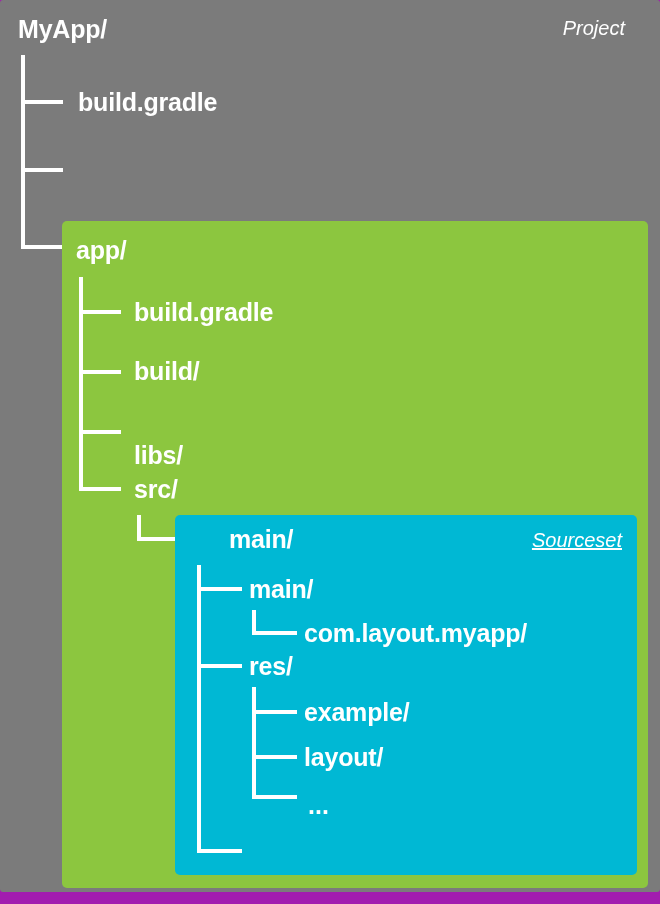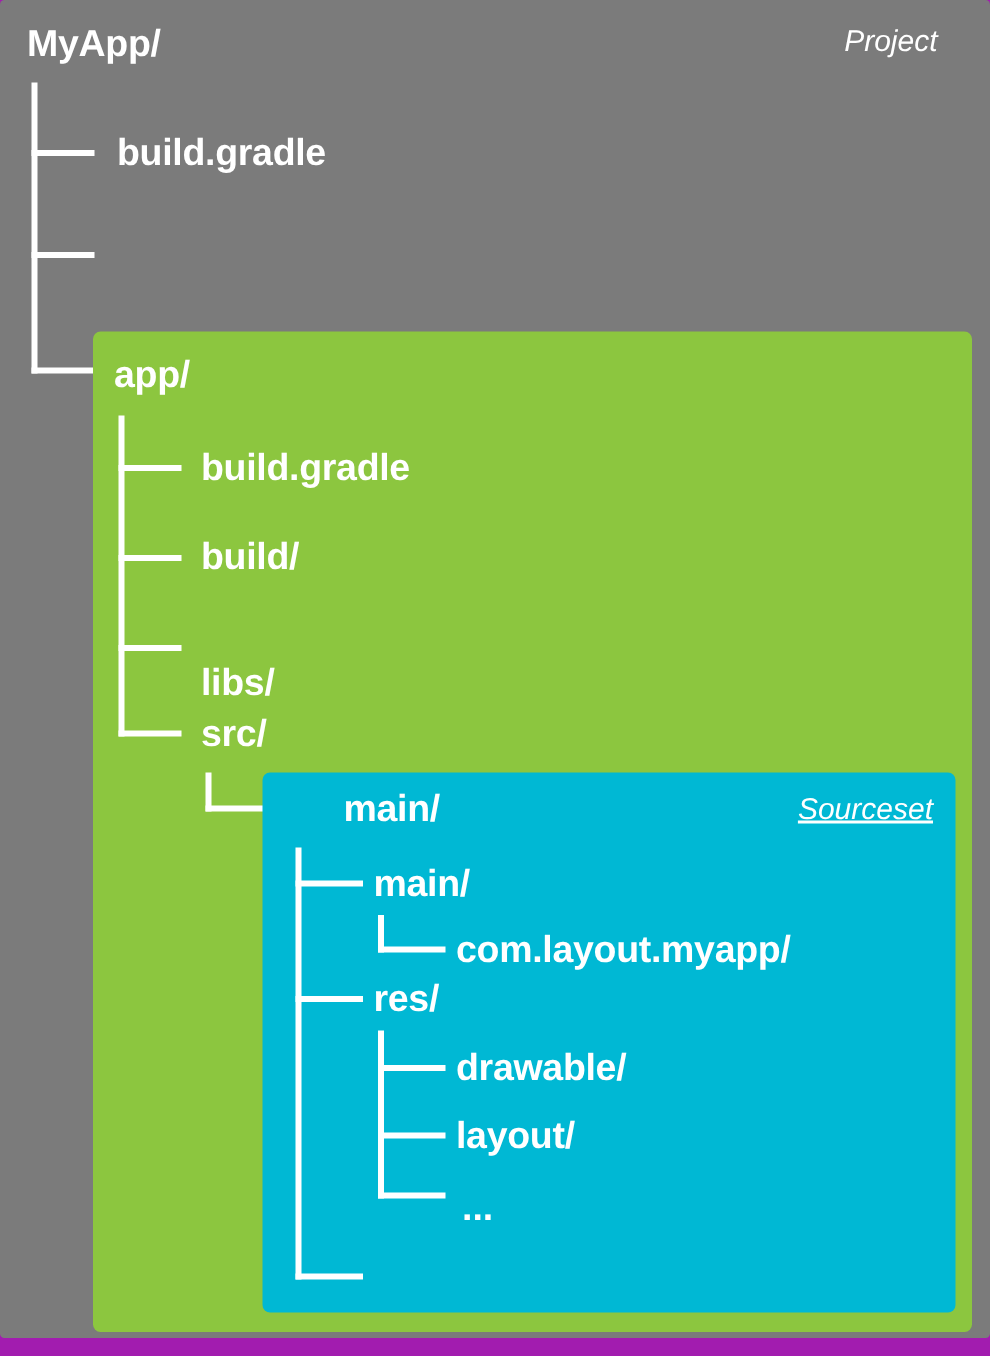--- a/index.html
+++ b/index.html
@@ -145,20 +145,20 @@
 
   <div class="node-label" style="left:304px; top:621px;">com.layout.myapp/</div>
 
   <div class="node-label" style="left:249px; top:654px;text-align:right;">res/</div>
 
   <div class="vline" style="left:252px; top:687px; height:112px;"></div>
   <div class="hline" style="left:252px; top:710px; width:45px;"></div>
   <div class="hline" style="left:252px; top:755px; width:45px;"></div>
   <div class="hline" style="left:252px; top:795px; width:45px;"></div>
 
-  <div class="node-label" style="left:304px; top:700px;">drawable/</div>
+  <div class="node-label" style="left:304px; top:700px;">example/</div>
 
   <div class="node-label" style="left:304px; top:745px;">layout/</div>
 
   <div class="ellipsis-label" style="left:308px; top:793px;">...</div>
 
 
 </div>
 
 </body></html>

